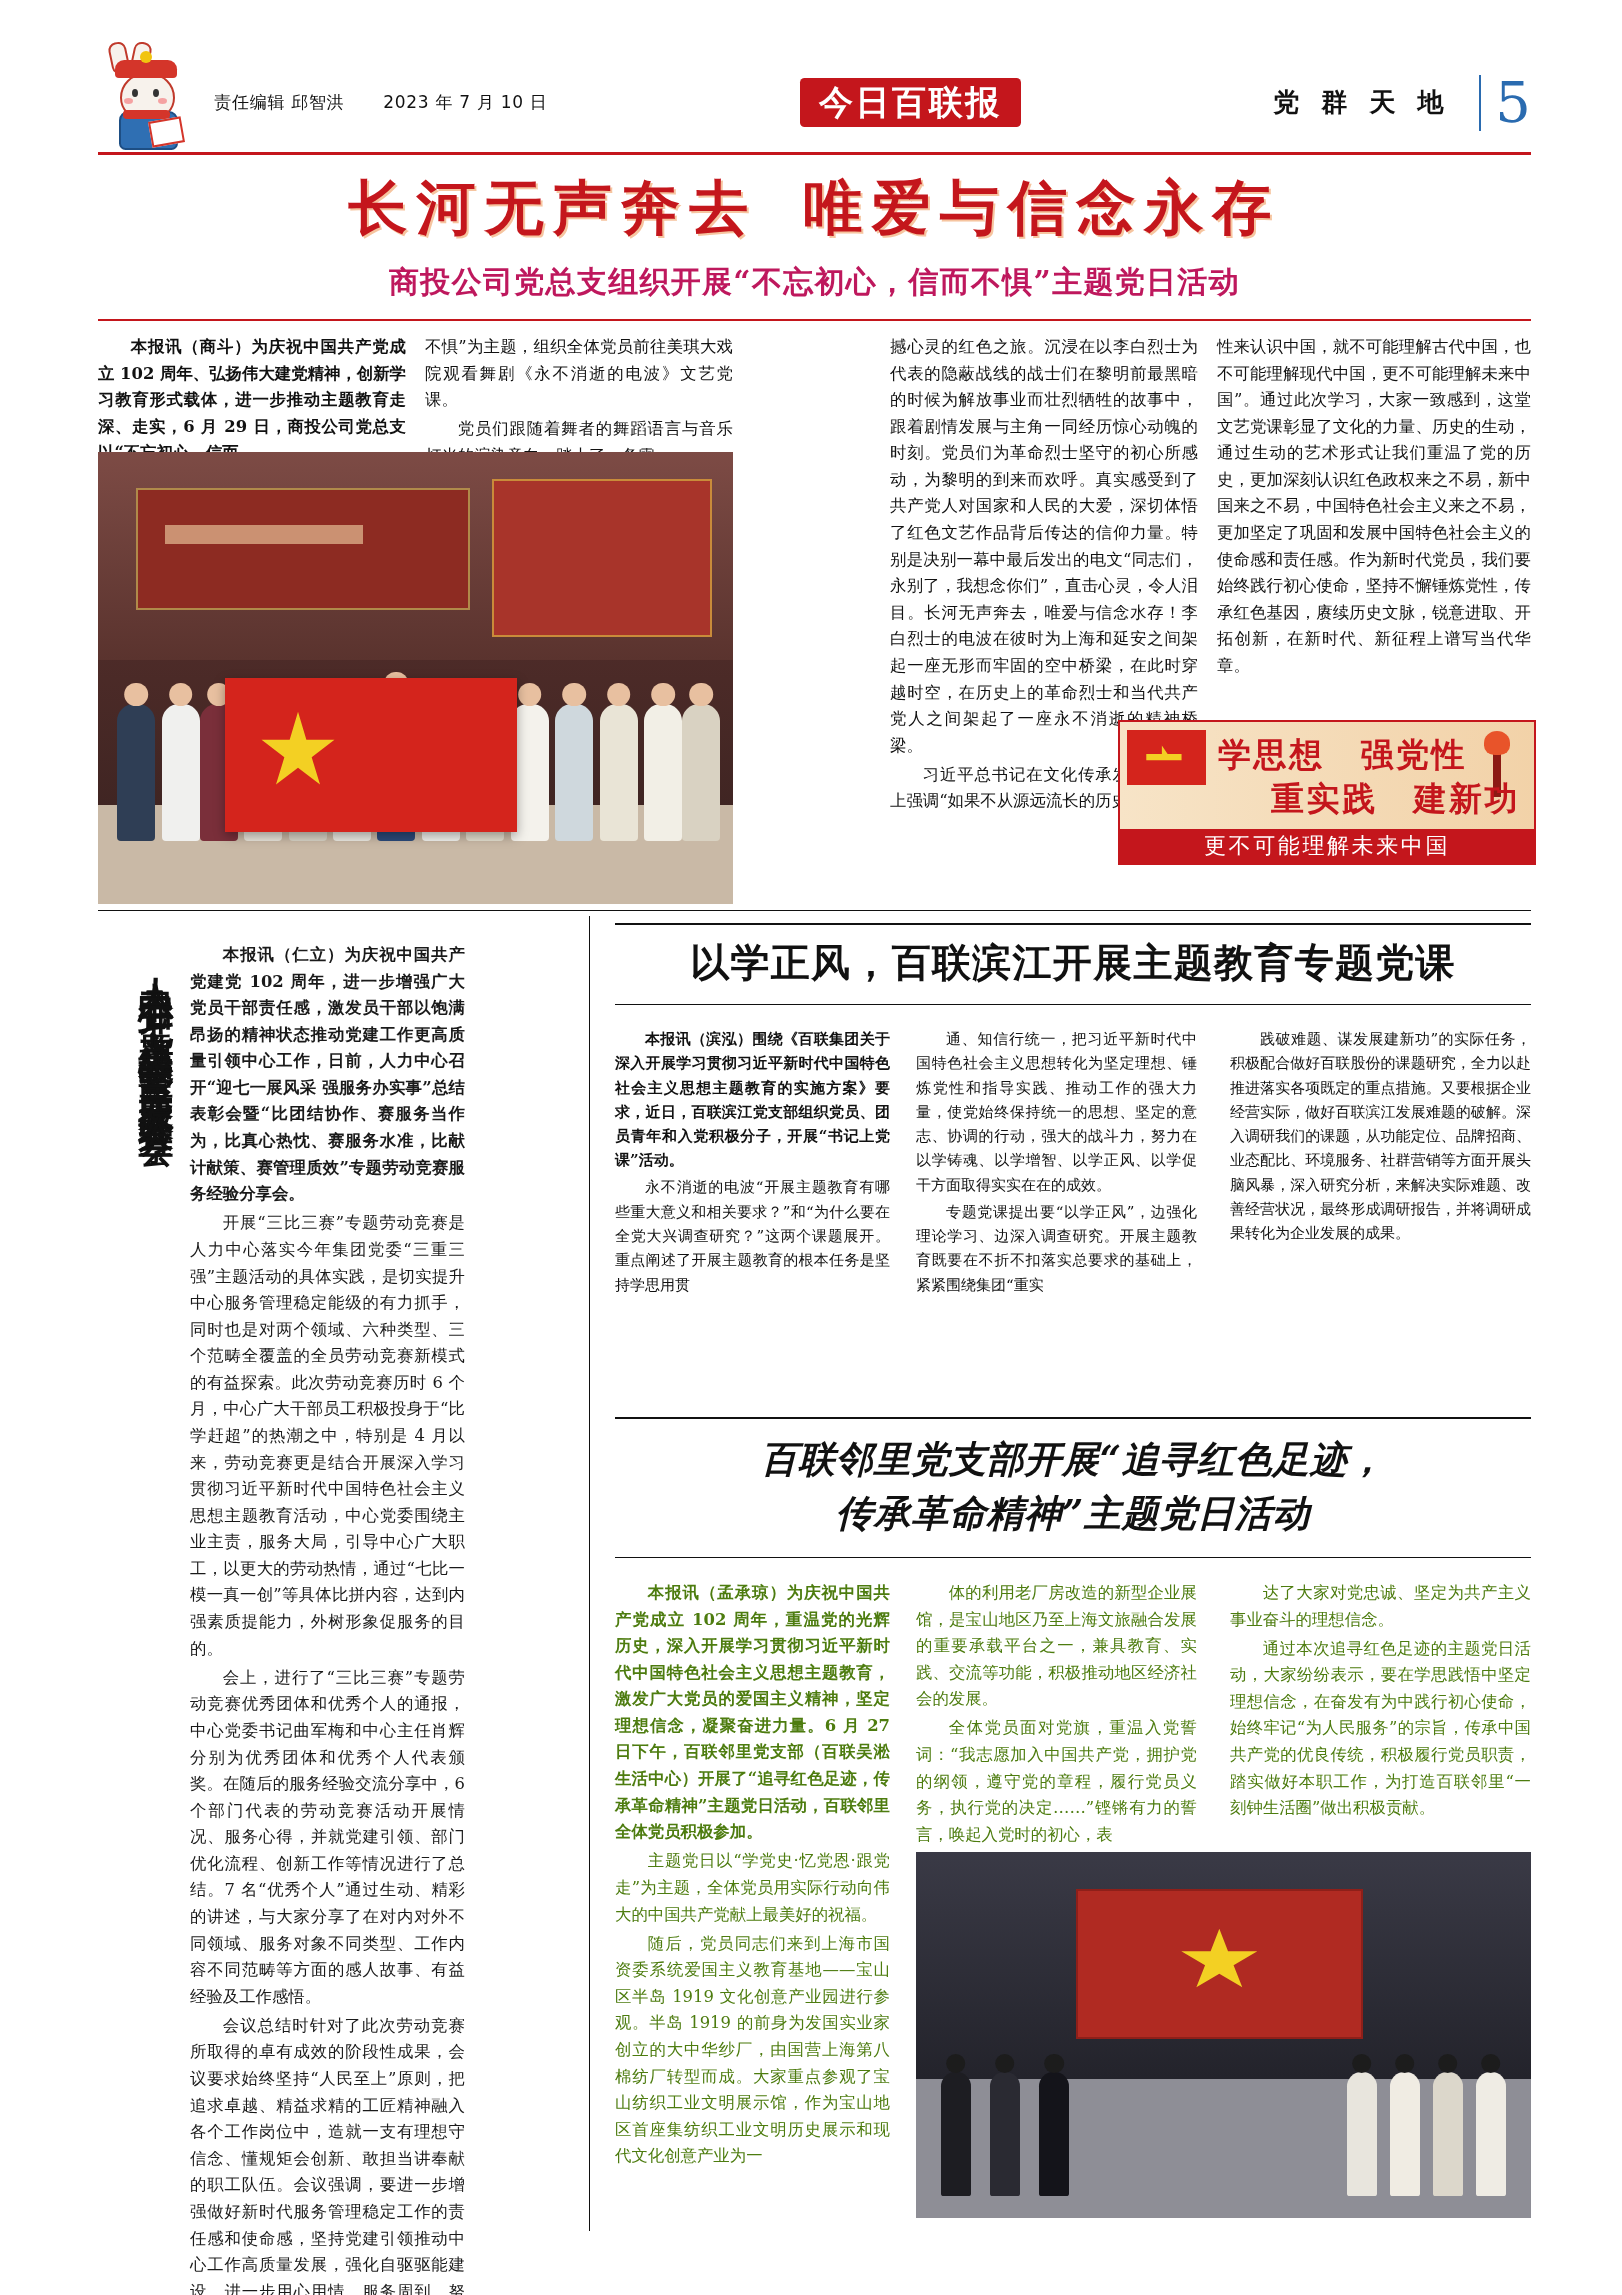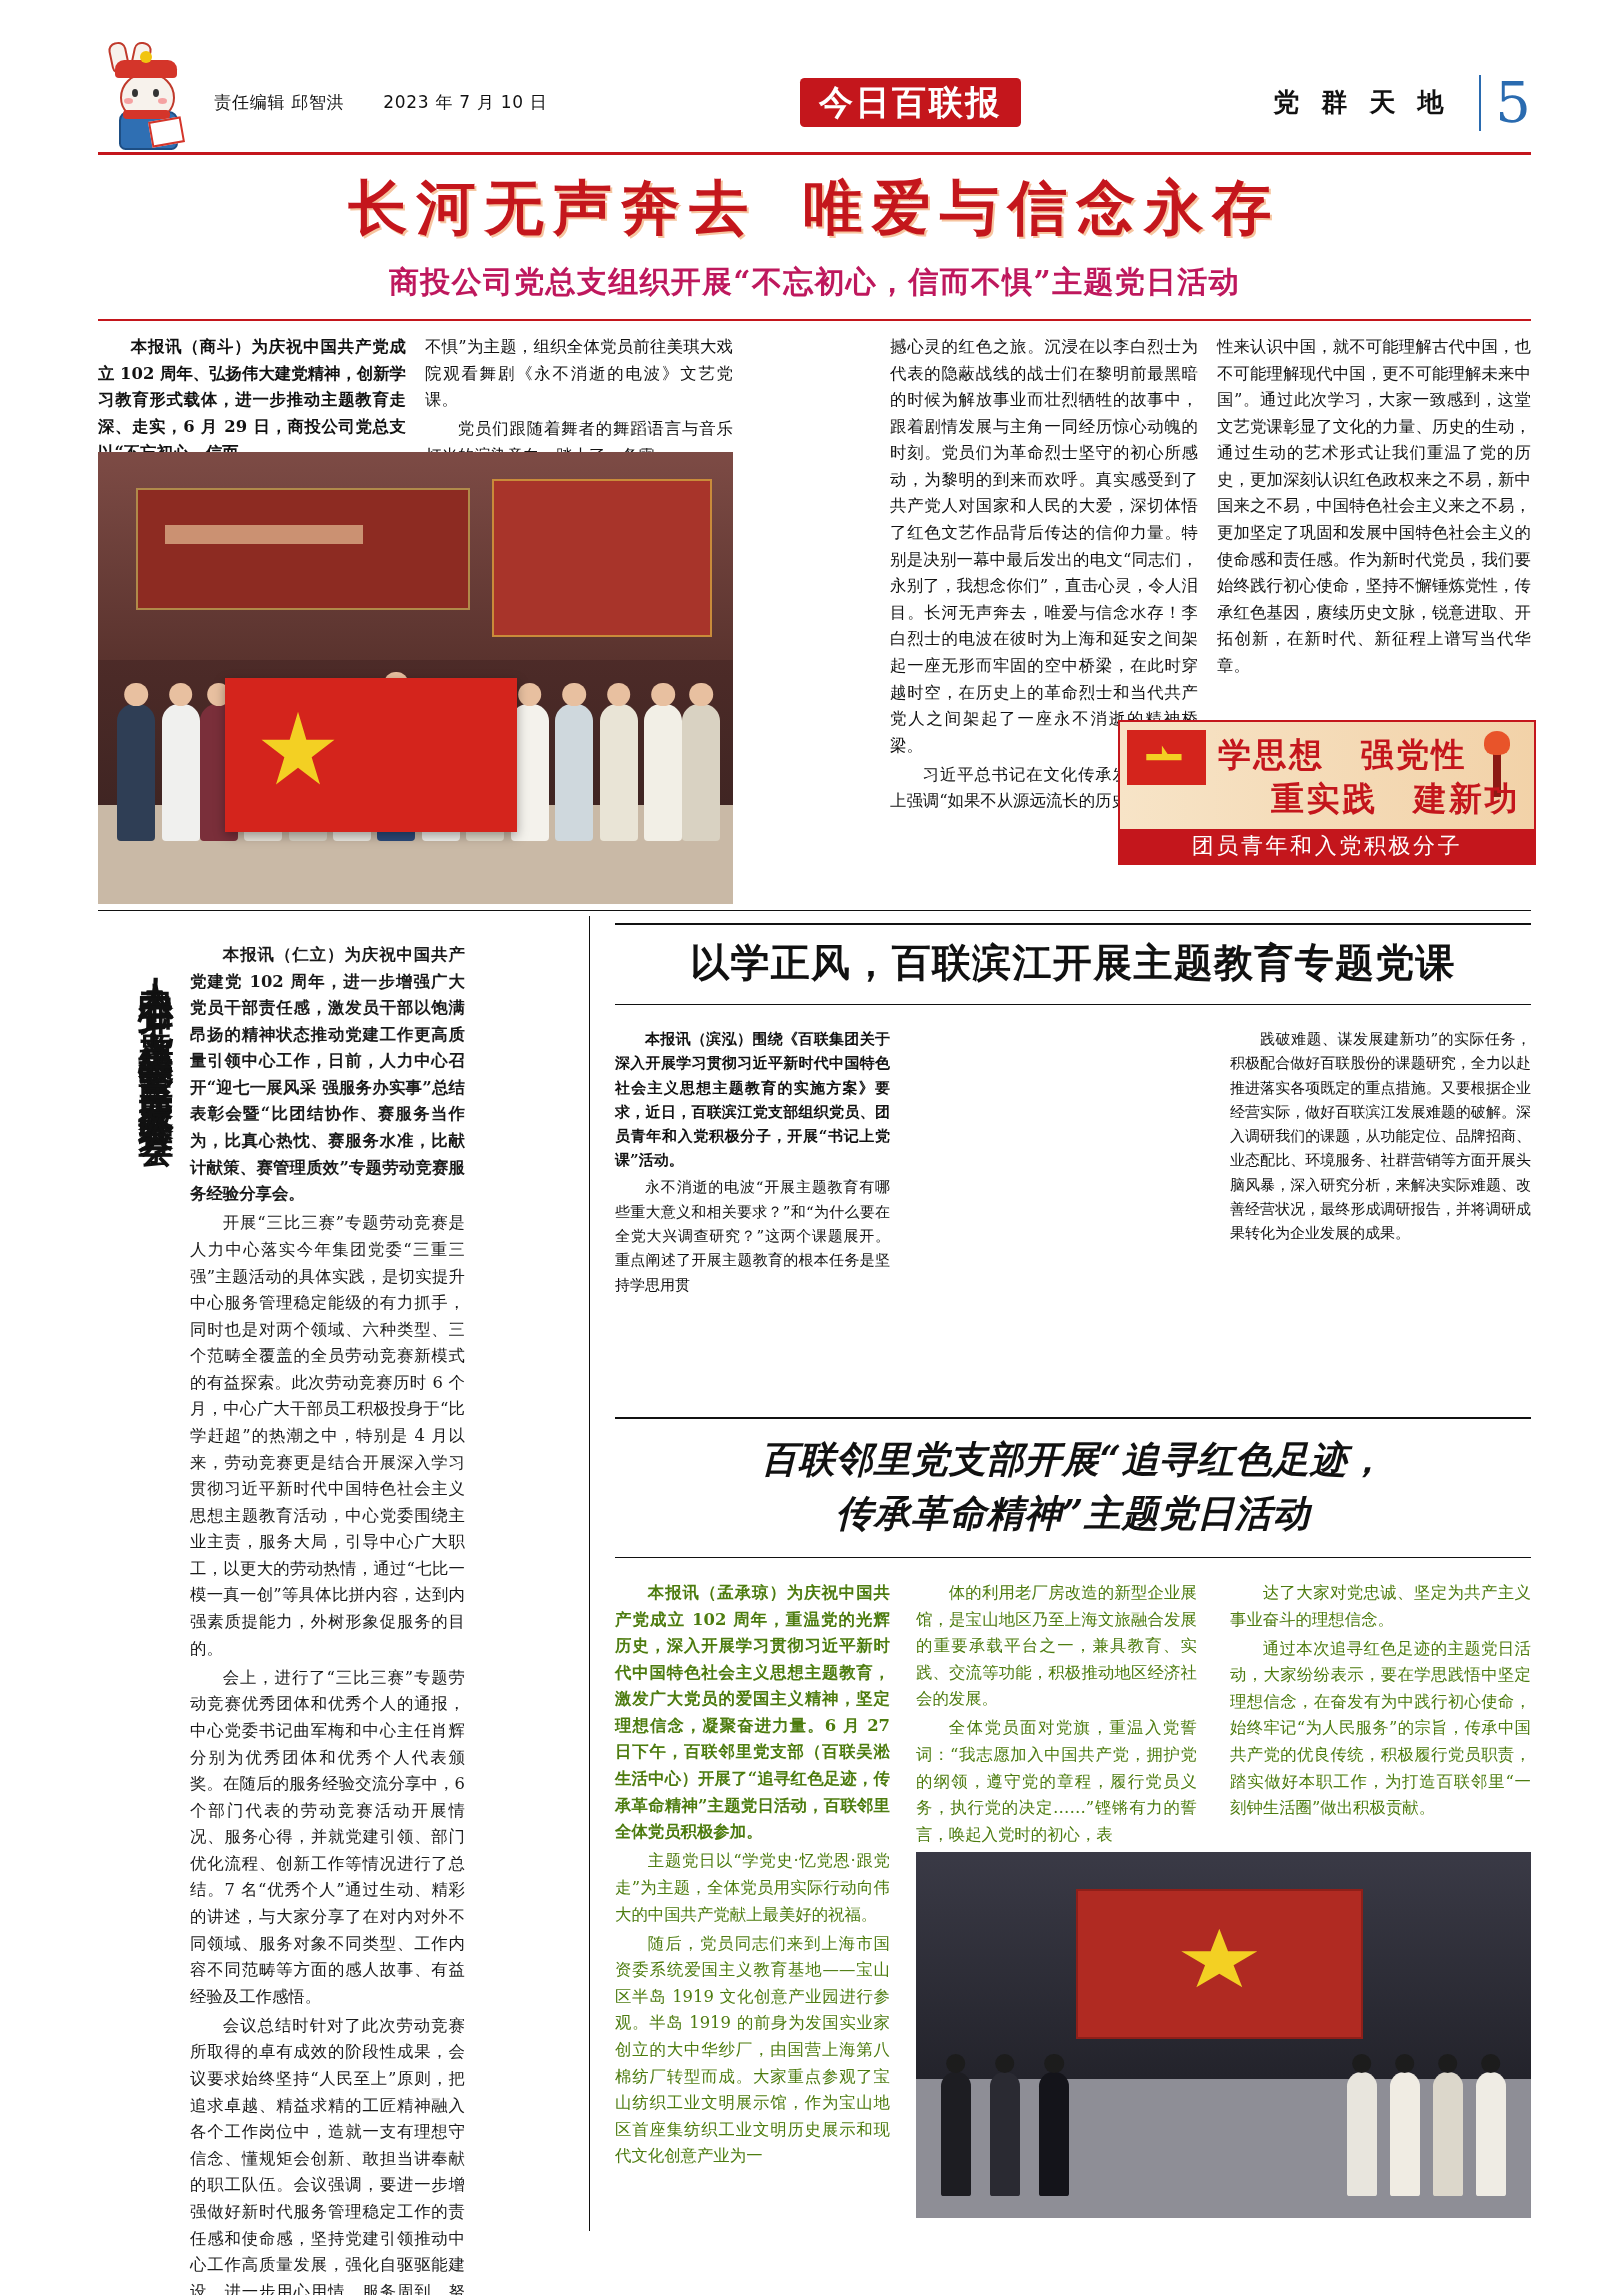--- a/index.html
+++ b/index.html
@@ -587,21 +587,21 @@
     <div class="ph-flag">
         <span class="star"></span>
       </div>
   </div>
 
   <div class="slogan-box">
     <div class="slogan-flag"></div>
     <div class="slogan-torch"></div>
     <div class="slogan-l1">学思想　强党性</div>
     <div class="slogan-l2">重实践　建新功</div>
-    <div class="slogan-bar">团员青年和入党积极分子</div>
+    <div class="slogan-bar">更不可能理解未来中国</div>
   </div>
 
   <div class="hrule" style="left:98px; top:910px; width:1433px;"></div>
   <div class="vrule" style="left:589px; top:916px; height:1315px;"></div>
 
   <div class="vert-title">人力中心召开『七一』主题总结表彰会暨『三比三赛』服务经验分享会</div>
 
   <div id="midcolA">
     <p class="lead">本报讯（仁立）为庆祝中国共产党建党 102 周年，进一步增强广大党员干部责任感，激发员干部以饱满昂扬的精神状态推动党建工作更高质量引领中心工作，日前，人力中心召开“迎七一展风采 强服务办实事”总结表彰会暨“比团结协作、赛服务当作为，比真心热忱、赛服务水准，比献计献策、赛管理质效”专题劳动竞赛服务经验分享会。</p>
     <p>开展“三比三赛”专题劳动竞赛是人力中心落实今年集团党委“三重三强”主题活动的具体实践，是切实提升中心服务管理稳定能级的有力抓手，同时也是对两个领域、六种类型、三个范畴全覆盖的全员劳动竞赛新模式的有益探索。此次劳动竞赛历时 6 个月，中心广大干部员工积极投身于“比学赶超”的热潮之中，特别是 4 月以来，劳动竞赛更是结合开展深入学习贯彻习近平新时代中国特色社会主义思想主题教育活动，中心党委围绕主业主责，服务大局，引导中心广大职工，以更大的劳动热情，通过“七比一模一真一创”等具体比拼内容，达到内强素质提能力，外树形象促服务的目的。</p>
@@ -611,20 +611,24 @@
   </div>
 
   <div class="sec2-rule-top"></div>
   <div class="sec2-head">以学正风，百联滨江开展主题教育专题党课</div>
   <div class="sec2-rule-bot"></div>
 
   <div class="sec2col" id="s2c1">
     <p class="lead">本报讯（滨泓）围绕《百联集团关于深入开展学习贯彻习近平新时代中国特色社会主义思想主题教育的实施方案》要求，近日，百联滨江党支部组织党员、团员青年和入党积极分子，开展“书记上党课”活动。</p>
     <p>永不消逝的电波“开展主题教育有哪些重大意义和相关要求？”和“为什么要在全党大兴调查研究？”这两个课题展开。重点阐述了开展主题教育的根本任务是坚持学思用贯</p>
   </div>
+  <div class="sec2col" id="s2c2">
+    <p class="noind">通、知信行统一，把习近平新时代中国特色社会主义思想转化为坚定理想、锤炼党性和指导实践、推动工作的强大力量，使党始终保持统一的思想、坚定的意志、协调的行动，强大的战斗力，努力在以学铸魂、以学增智、以学正风、以学促干方面取得实实在在的成效。</p>
+    <p>专题党课提出要“以学正风”，边强化理论学习、边深入调查研究。开展主题教育既要在不折不扣落实总要求的基础上，紧紧围绕集团“重实</p>
+  </div>
   <div class="sec2col" id="s2c3">
     <p class="noind">践破难题、谋发展建新功”的实际任务，积极配合做好百联股份的课题研究，全力以赴推进落实各项既定的重点措施。又要根据企业经营实际，做好百联滨江发展难题的破解。深入调研我们的课题，从功能定位、品牌招商、业态配比、环境服务、社群营销等方面开展头脑风暴，深入研究分析，来解决实际难题、改善经营状况，最终形成调研报告，并将调研成果转化为企业发展的成果。</p>
   </div>
 
   <div class="sec3-rule-top"></div>
   <div class="sec3-head">
     <div>百联邻里党支部开展“追寻红色足迹，</div>
     <div>传承革命精神”主题党日活动</div>
   </div>
   <div class="sec3-rule-bot"></div>

